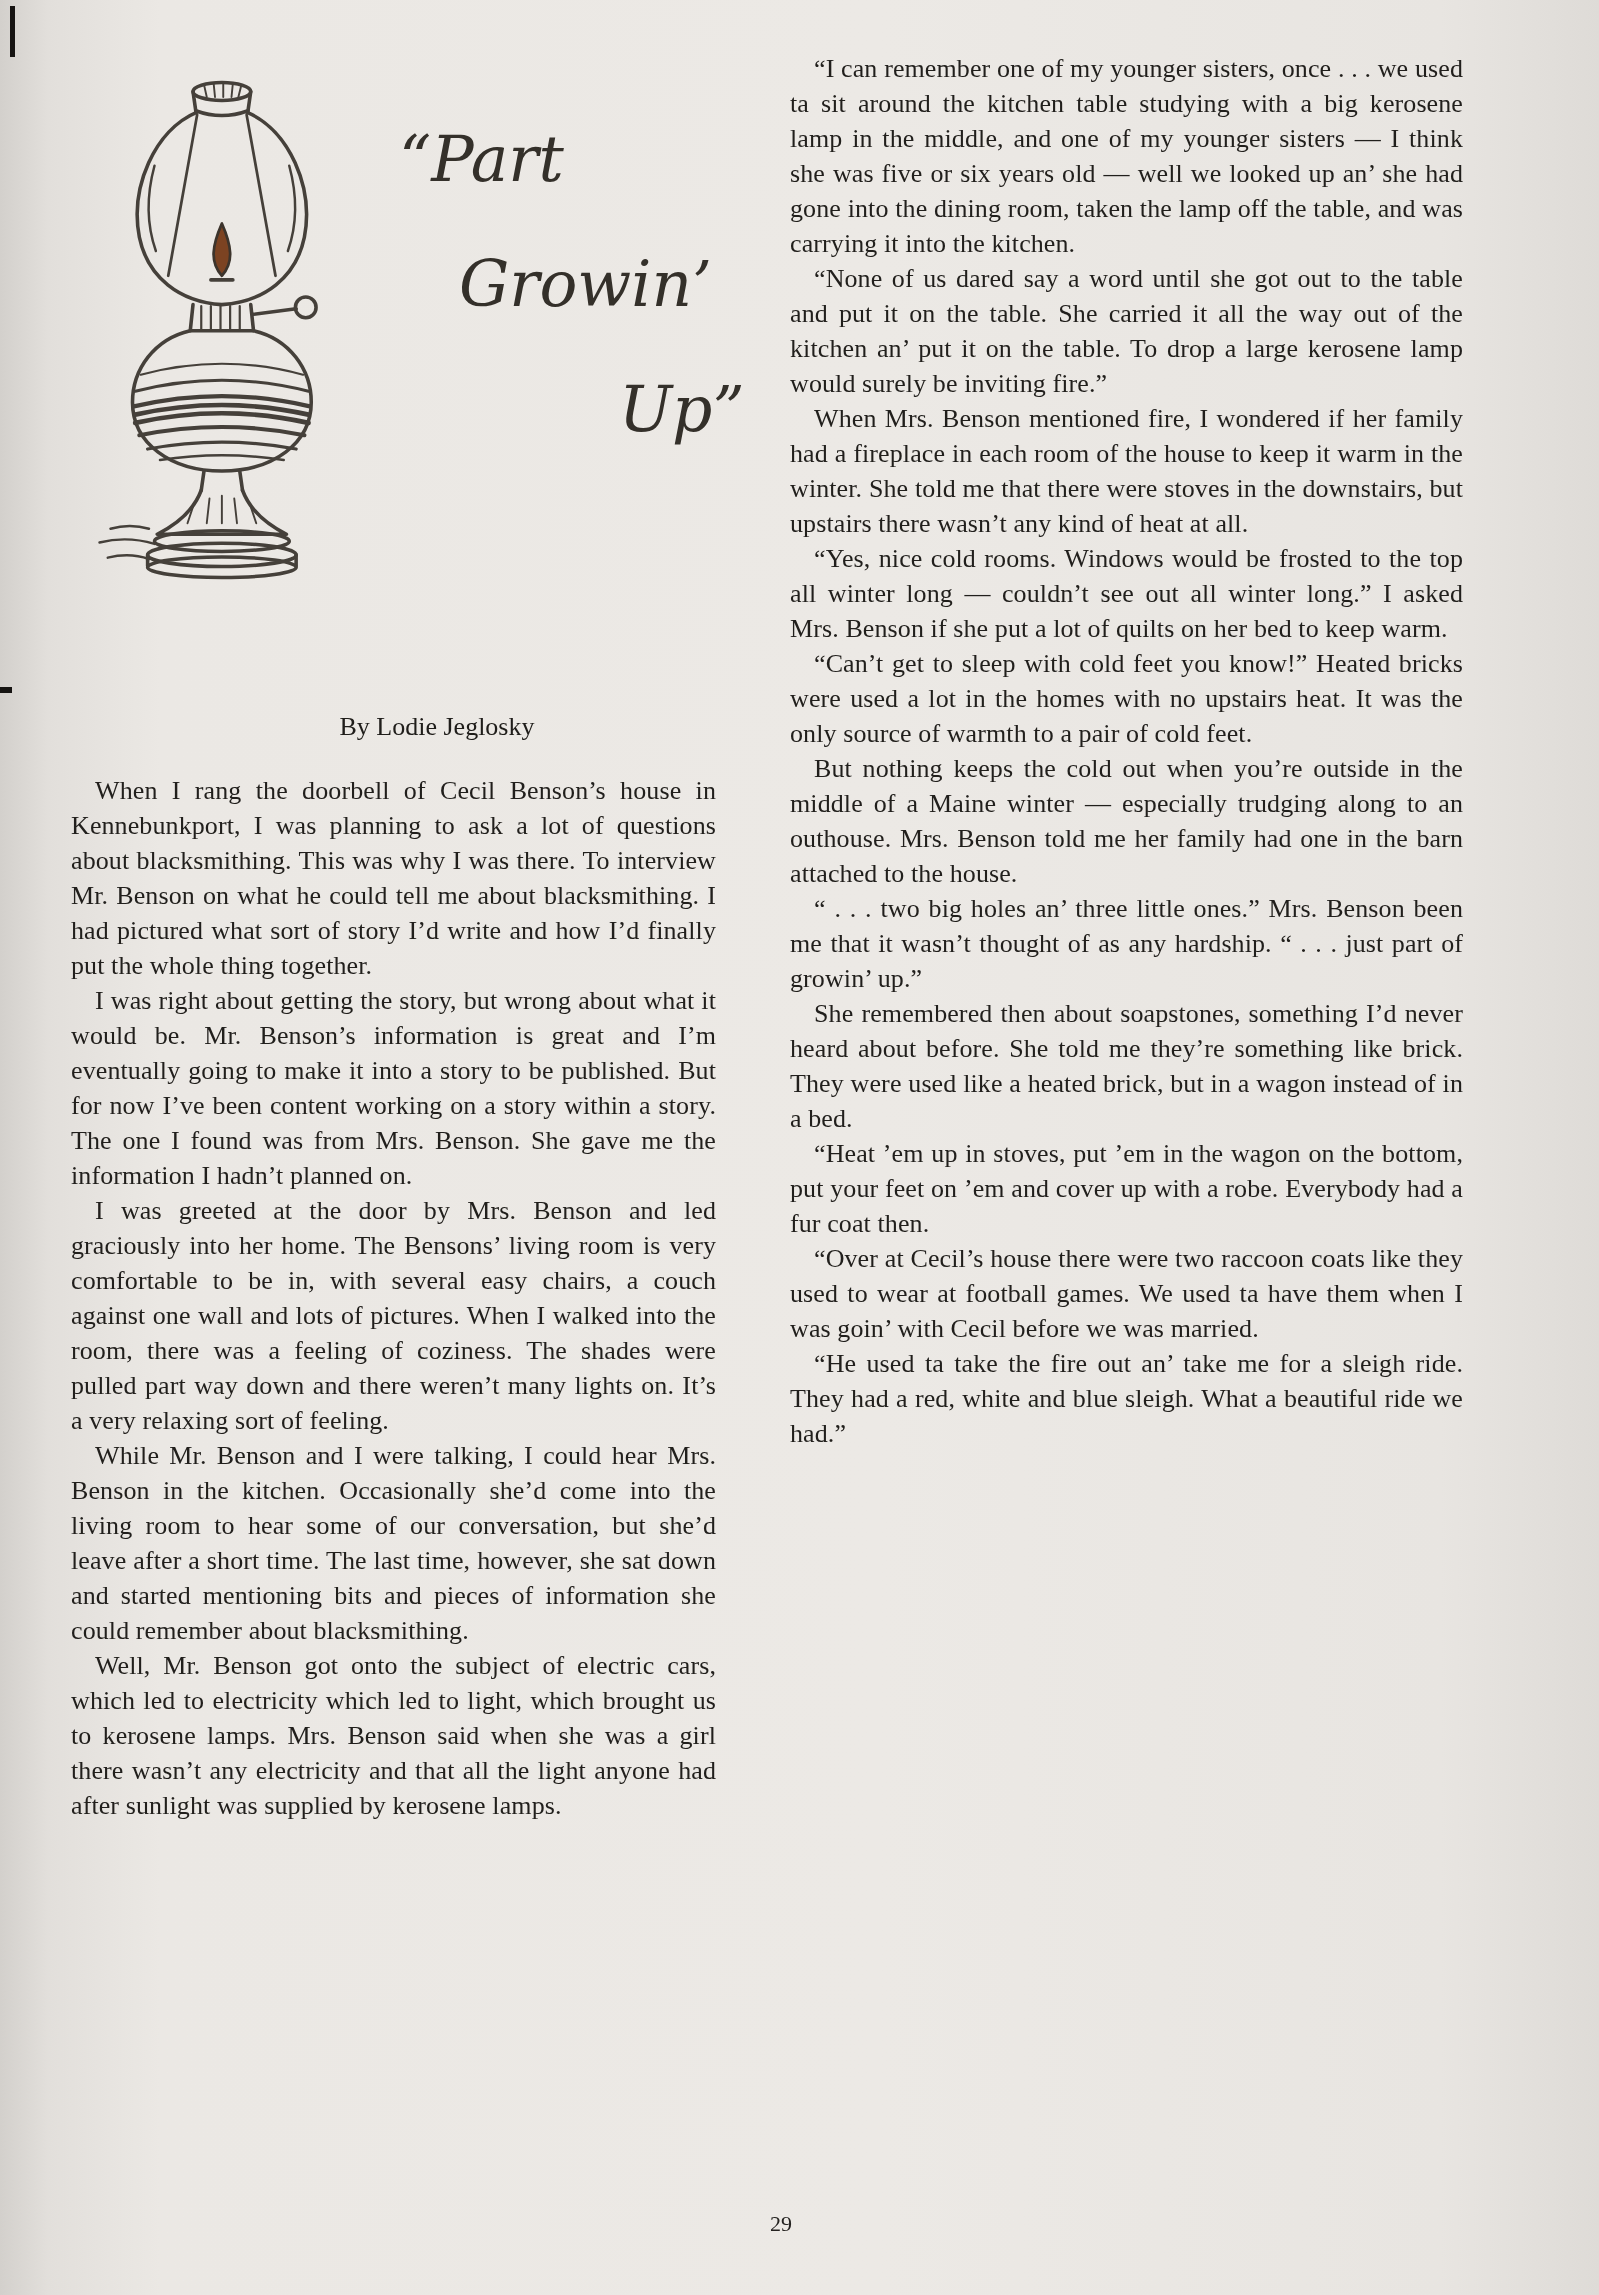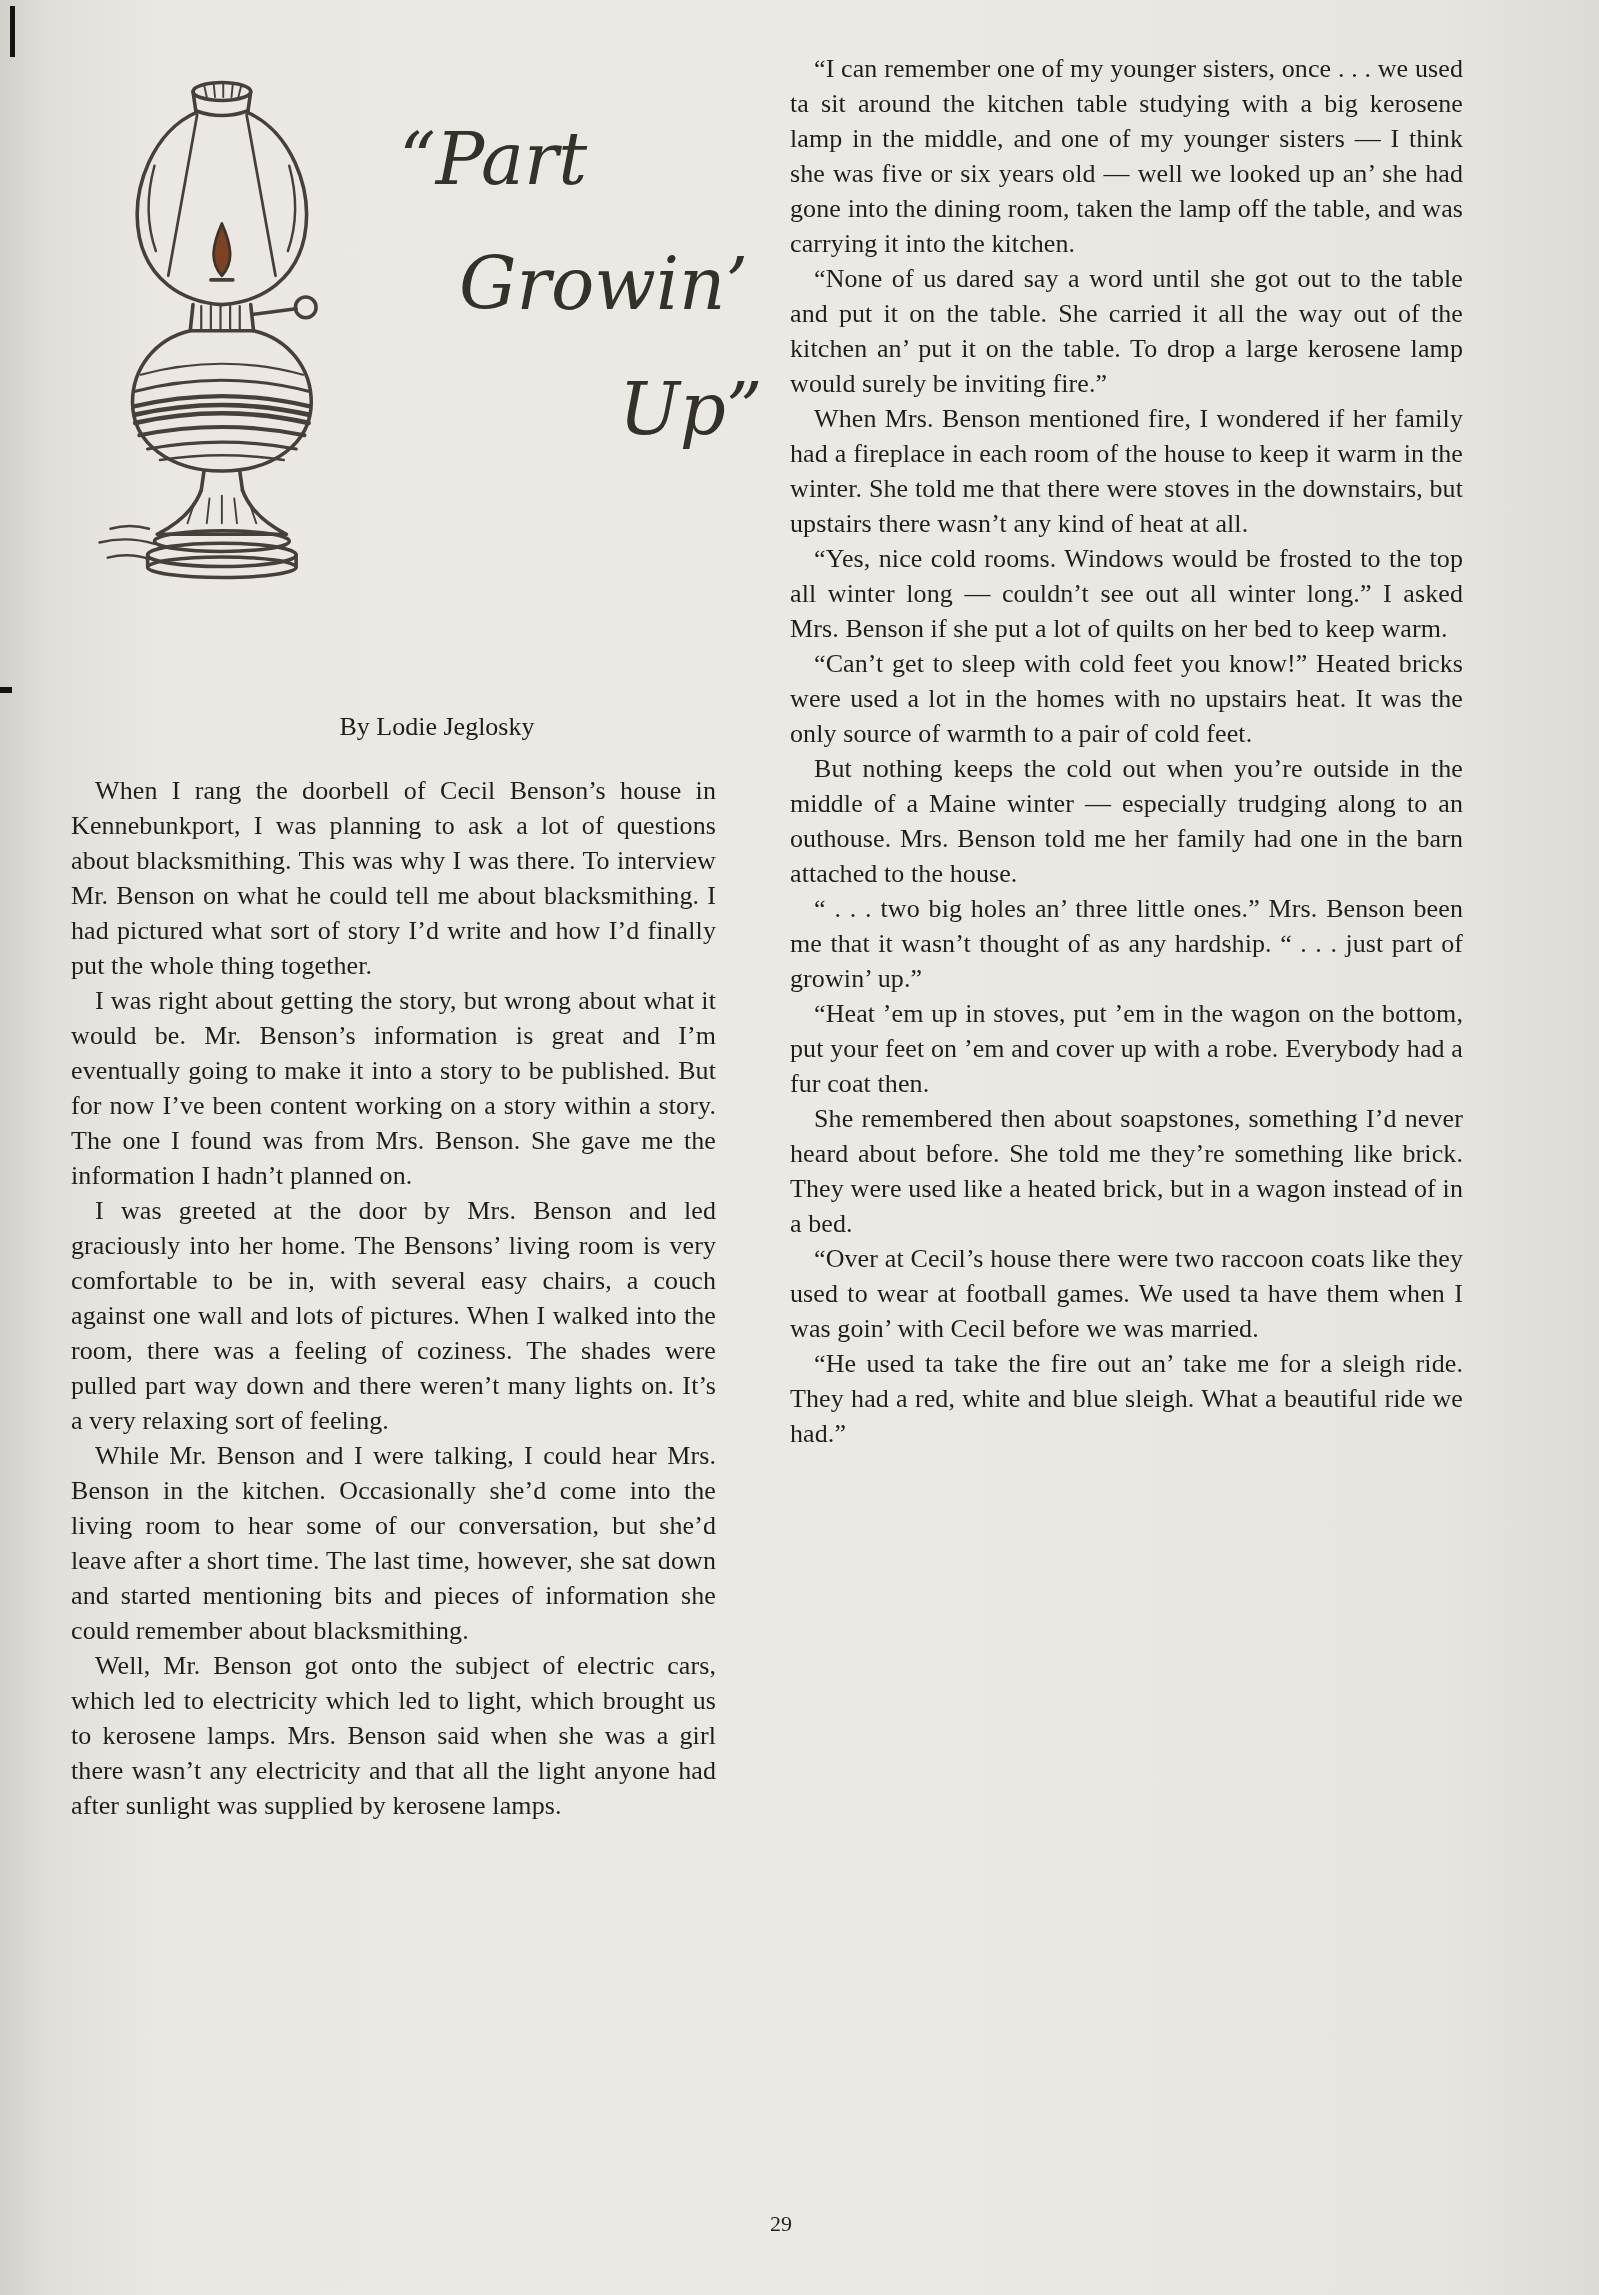--- a/index.html
+++ b/index.html
@@ -15,21 +15,21 @@
   .scan-mark{position:absolute;background:#161412;}
   .mark-a{left:10px;top:6.4px;width:4.6px;height:51px;}
   .mark-b{left:0px;top:687px;width:12px;height:6.4px;}
   .content{display:flex;padding:51px 87px 0 71px;}
   .col-left{width:645px;flex:none;}
   .col-right{width:673px;flex:none;margin-left:74px;}
   .header{position:relative;height:657px;}
   .lamp{position:absolute;left:11.5px;top:18.4px;width:275px;height:551px;}
   .title{
     position:absolute;left:328px;top:46px;
-    font-style:italic;font-size:72px;line-height:125px;
+    font-style:italic;font-size:63px;line-height:125px;
     color:#34302a;white-space:nowrap;
     font-family:"DejaVu Serif","Liberation Serif",serif;
   }
   .title .tl{display:block;}
   .title .tl2{margin-left:180px;}
   .title .tl3{margin-left:60px;}
   .title .tl4{margin-left:220px;}
   .byline{
     text-align:center;padding-left:87px;
     font-weight:normal;font-size:26px;line-height:27.5px;
@@ -124,22 +124,22 @@
     </div>
 
     <div class="col-right body-text">
       <p>“I can remember one of my younger sisters, once . . . we used ta sit around the kitchen table studying with a big kerosene lamp in the middle, and one of my younger sisters — I think she was five or six years old — well we looked up an’ she had gone into the dining room, taken the lamp off the table, and was carrying it into the kitchen.</p>
       <p>“None of us dared say a word until she got out to the table and put it on the table. She carried it all the way out of the kitchen an’ put it on the table. To drop a large kerosene lamp would surely be inviting fire.”</p>
       <p>When Mrs. Benson mentioned fire, I wondered if her family had a fireplace in each room of the house to keep it warm in the winter. She told me that there were stoves in the downstairs, but upstairs there wasn’t any kind of heat at all.</p>
       <p>“Yes, nice cold rooms. Windows would be frosted to the top all winter long — couldn’t see out all winter long.” I asked Mrs. Benson if she put a lot of quilts on her bed to keep warm.</p>
       <p>“Can’t get to sleep with cold feet you know!” Heated bricks were used a lot in the homes with no upstairs heat. It was the only source of warmth to a pair of cold feet.</p>
       <p>But nothing keeps the cold out when you’re outside in the middle of a Maine winter — especially trudging along to an outhouse. Mrs. Benson told me her family had one in the barn attached to the house.</p>
       <p>“ . . . two big holes an’ three little ones.” Mrs. Benson been me that it wasn’t thought of as any hardship. “ . . . just part of growin’ up.”</p>
+      <p>She remembered then about soapstones, something I’d never heard about before. She told me they’re something like brick. They were used like a heated brick, but in a wagon instead of in a bed.</p>
       <p>“Heat ’em up in stoves, put ’em in the wagon on the bottom, put your feet on ’em and cover up with a robe. Everybody had a fur coat then.</p>
-      <p>She remembered then about soapstones, something I’d never heard about before. She told me they’re something like brick. They were used like a heated brick, but in a wagon instead of in a bed.</p>
       <p>“Over at Cecil’s house there were two raccoon coats like they used to wear at football games. We used ta have them when I was goin’ with Cecil before we was married.</p>
       <p>“He used ta take the fire out an’ take me for a sleigh ride. They had a red, white and blue sleigh. What a beautiful ride we had.”</p>
     </div>
 
   </div>
 
   <div class="page-number">29</div>
 
 </div>
 

